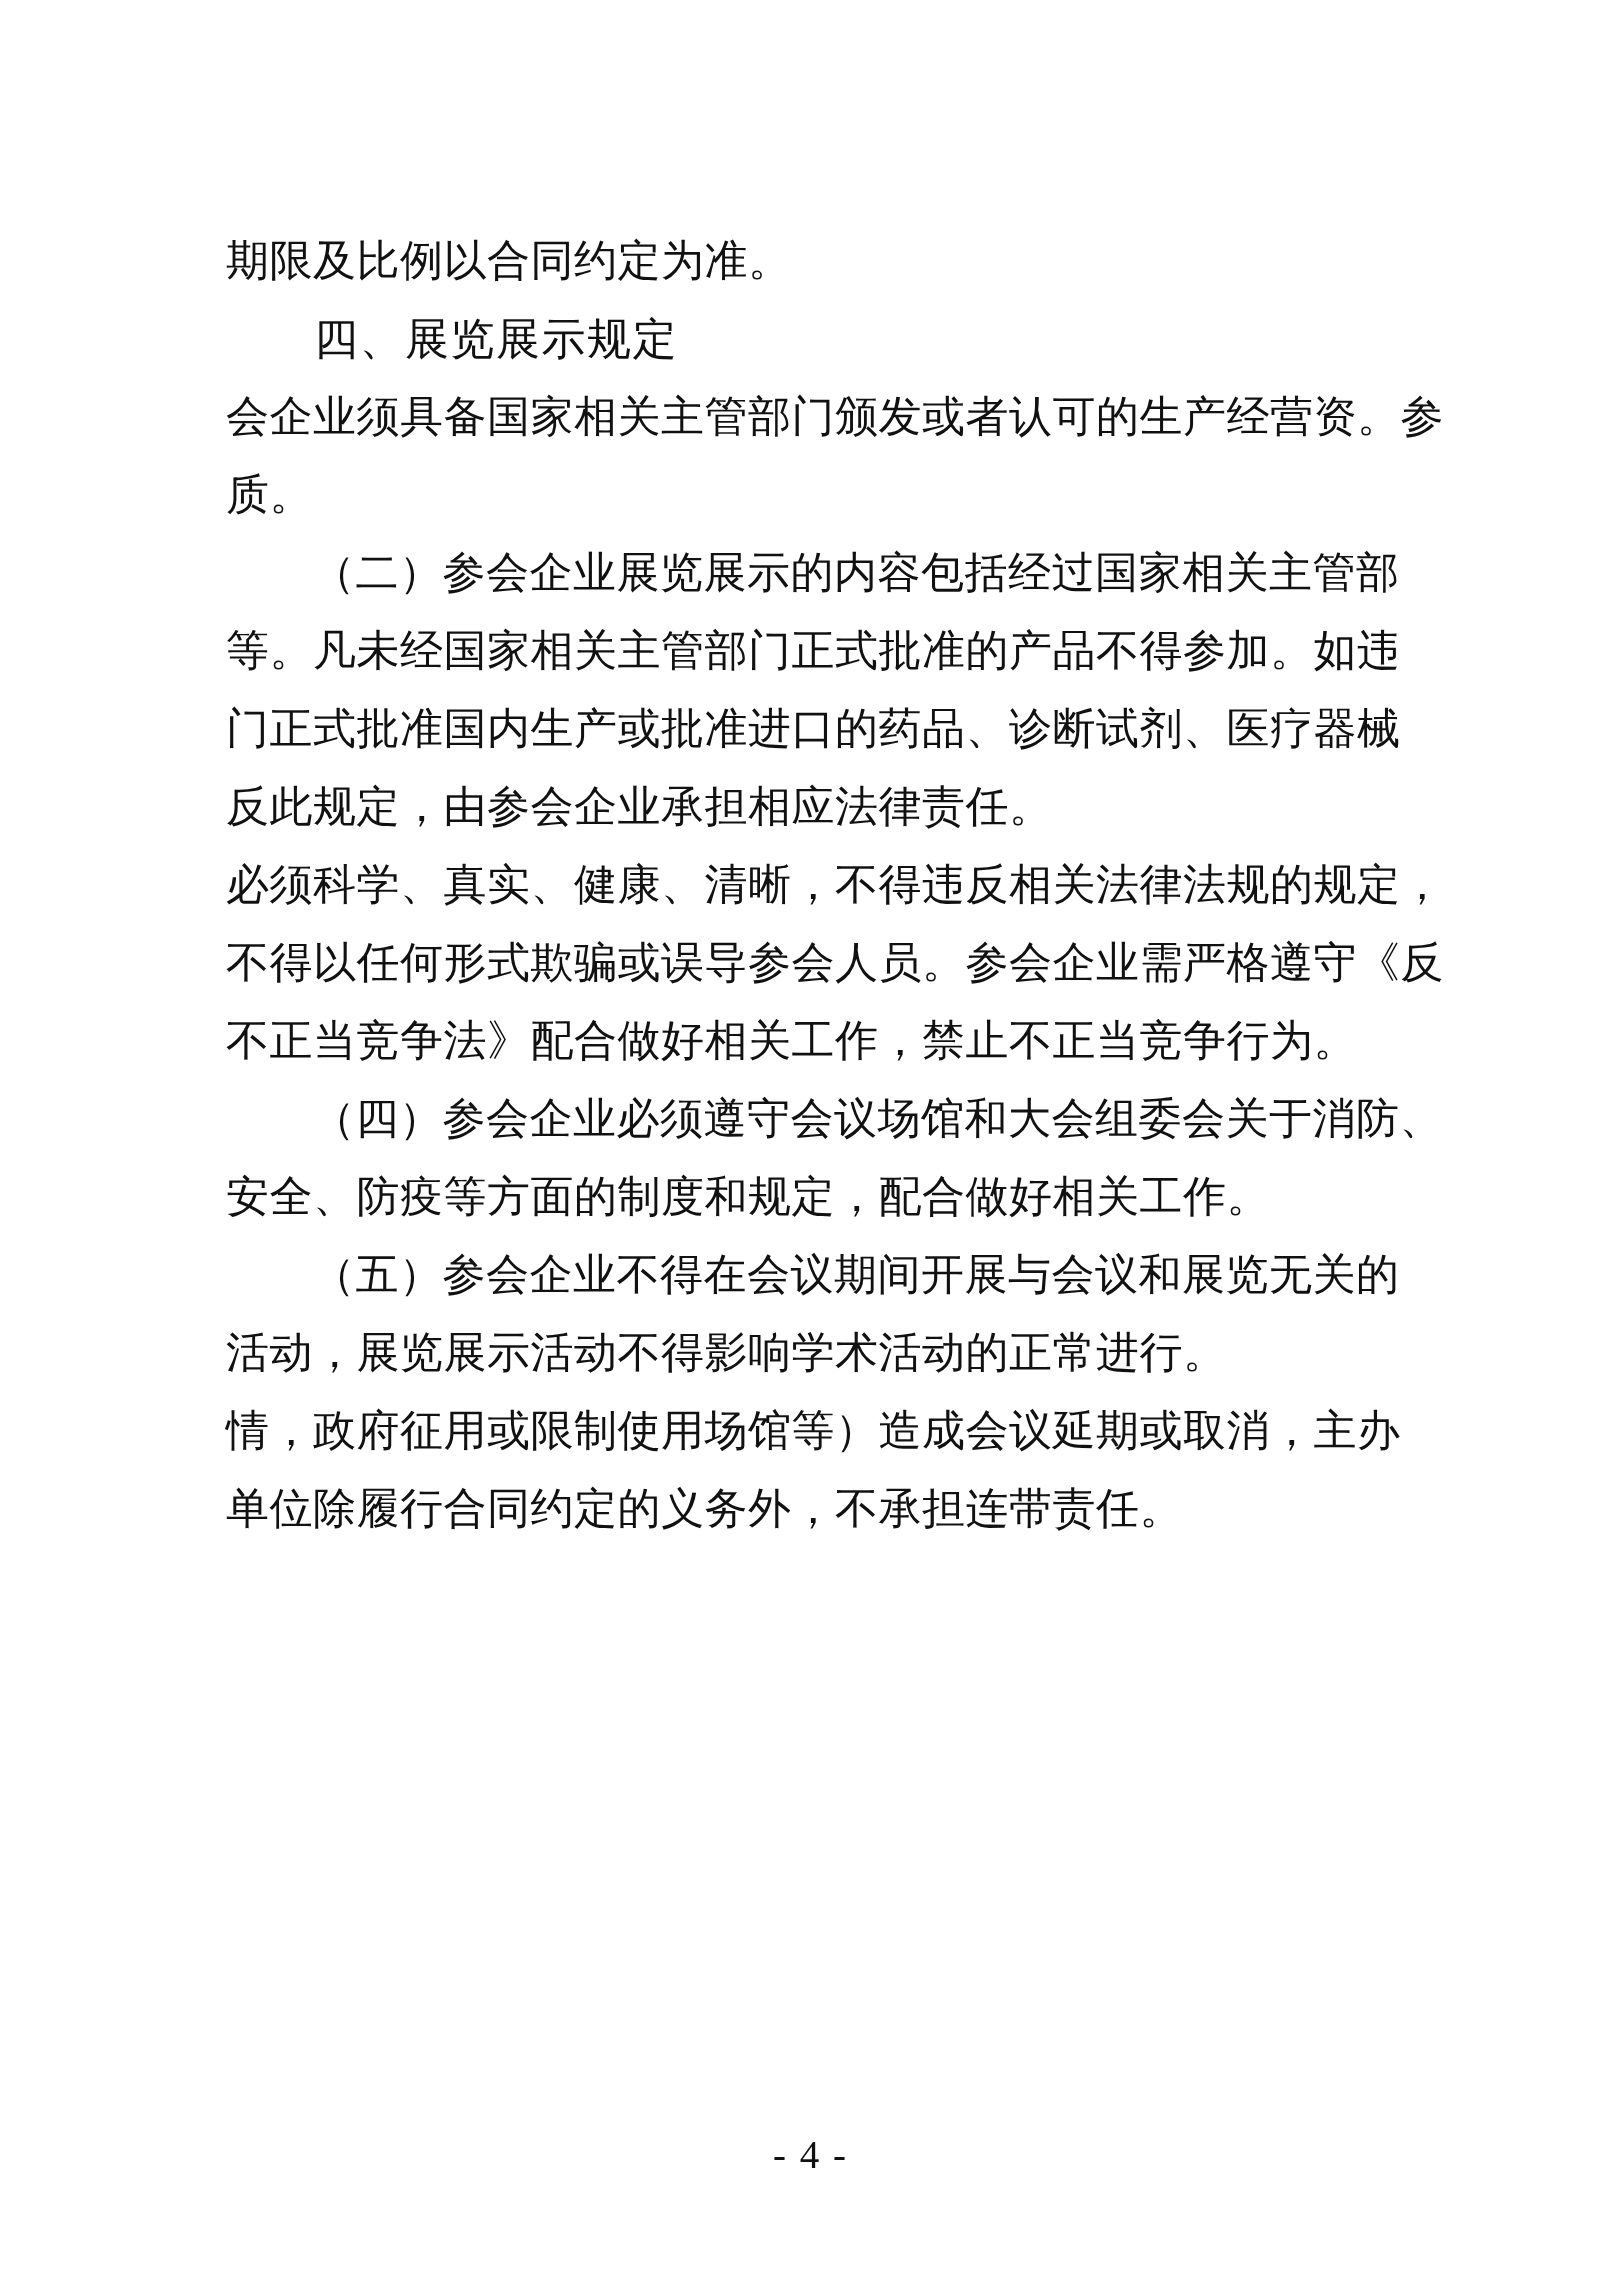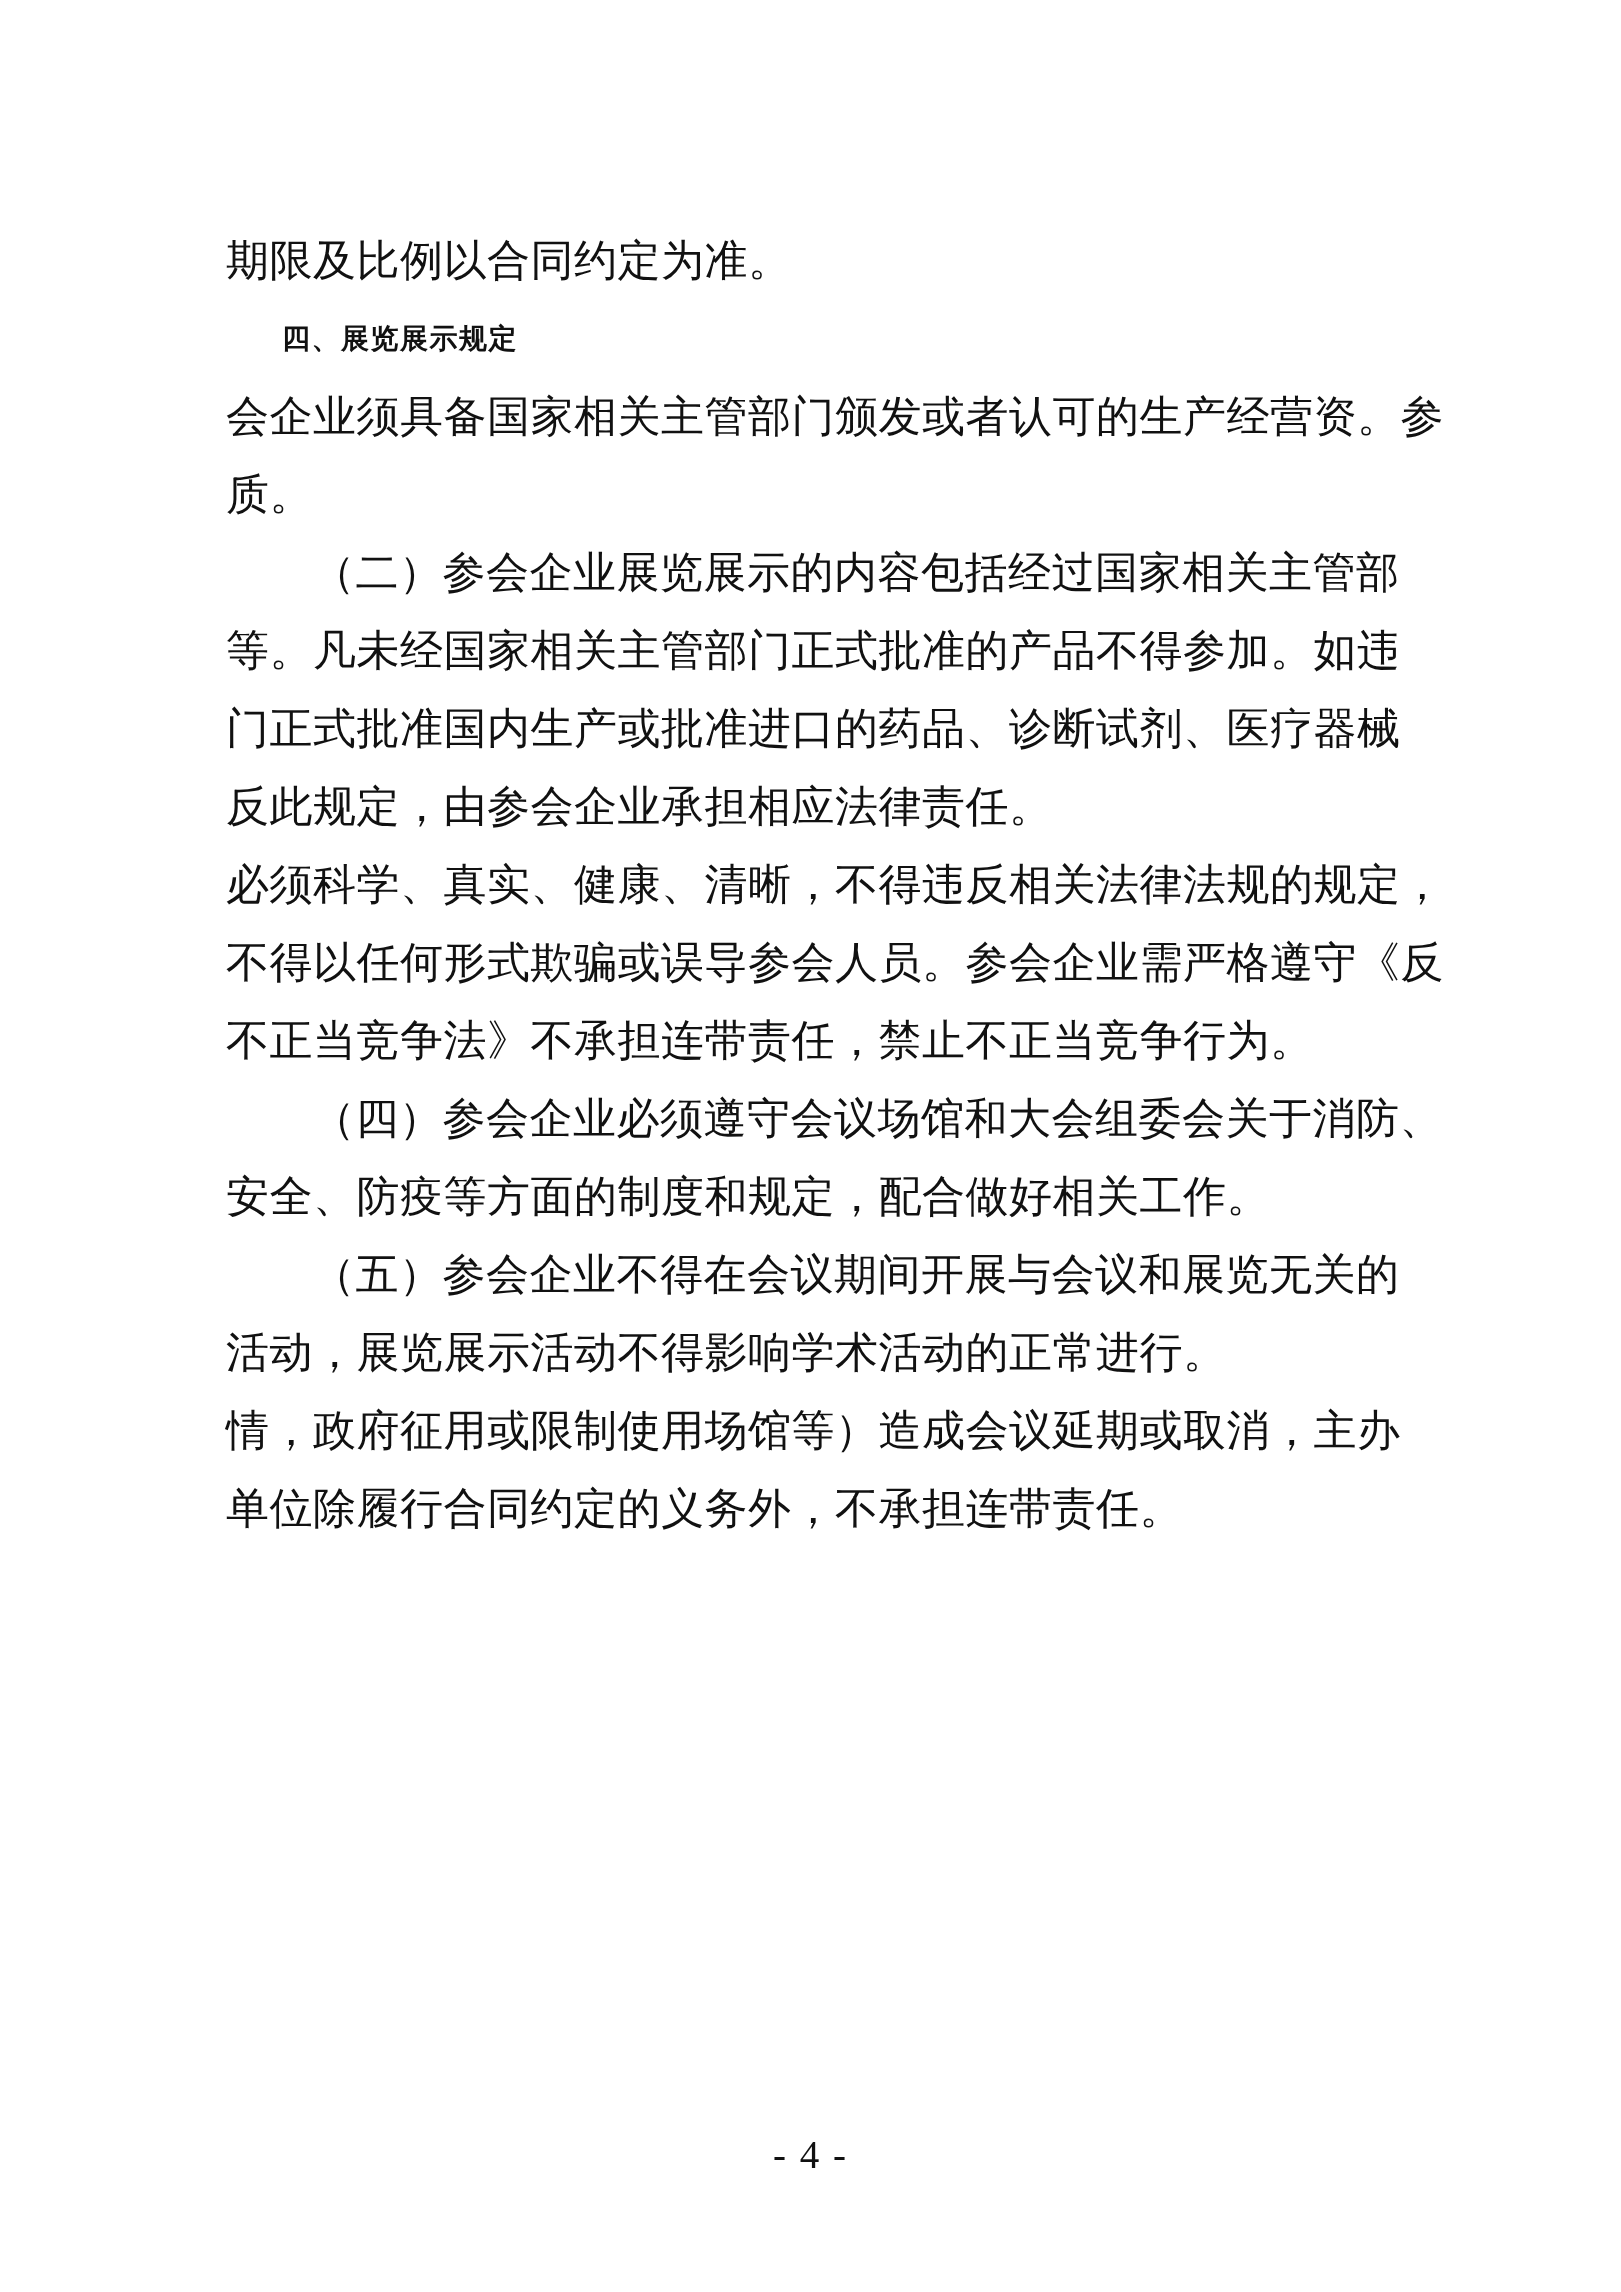--- a/index.html
+++ b/index.html
@@ -30,22 +30,22 @@
     font-family: "Liberation Serif", "DejaVu Serif", serif;
     white-space: nowrap;
     color: #111111;
     margin-left: 8px;
   }
   .line.indent {
     text-indent: 2em;
   }
   .line.heading {
     font-family: "Liberation Sans", "DejaVu Sans", sans-serif;
-    font-weight: 700;
-    font-size: 28px;
+    font-weight: 400;
+    font-size: 44px;
     letter-spacing: 1.5px;
   }
   .page-footer {
     position: absolute;
     top: 2127px;
     left: 0;
     right: 0;
     height: 55px;
     line-height: 55px;
     text-align: center;
@@ -63,21 +63,21 @@
       <div class="line">期限及比例以合同约定为准。</div>
       <div class="line heading indent">四、展览展示规定</div>
       <div class="line">会企业须具备国家相关主管部门颁发或者认可的生产经营资。参</div>
       <div class="line">质。</div>
       <div class="line indent">（二）参会企业展览展示的内容包括经过国家相关主管部</div>
       <div class="line">等。凡未经国家相关主管部门正式批准的产品不得参加。如违</div>
       <div class="line">门正式批准国内生产或批准进口的药品、诊断试剂、医疗器械</div>
       <div class="line">反此规定，由参会企业承担相应法律责任。</div>
       <div class="line">必须科学、真实、健康、清晰，不得违反相关法律法规的规定，</div>
       <div class="line">不得以任何形式欺骗或误导参会人员。参会企业需严格遵守《反</div>
-      <div class="line">不正当竞争法》不承担连带责任，禁止不正当竞争行为。</div>
+      <div class="line">不正当竞争法》配合做好相关工作，禁止不正当竞争行为。</div>
       <div class="line indent">（四）参会企业必须遵守会议场馆和大会组委会关于消防、</div>
       <div class="line">安全、防疫等方面的制度和规定，配合做好相关工作。</div>
       <div class="line indent">（五）参会企业不得在会议期间开展与会议和展览无关的</div>
       <div class="line">活动，展览展示活动不得影响学术活动的正常进行。</div>
       <div class="line">情，政府征用或限制使用场馆等）造成会议延期或取消，主办</div>
       <div class="line">单位除履行合同约定的义务外，不承担连带责任。</div>
     </div>
   <div class="page-footer">- 4 -</div>
 </div>
 

